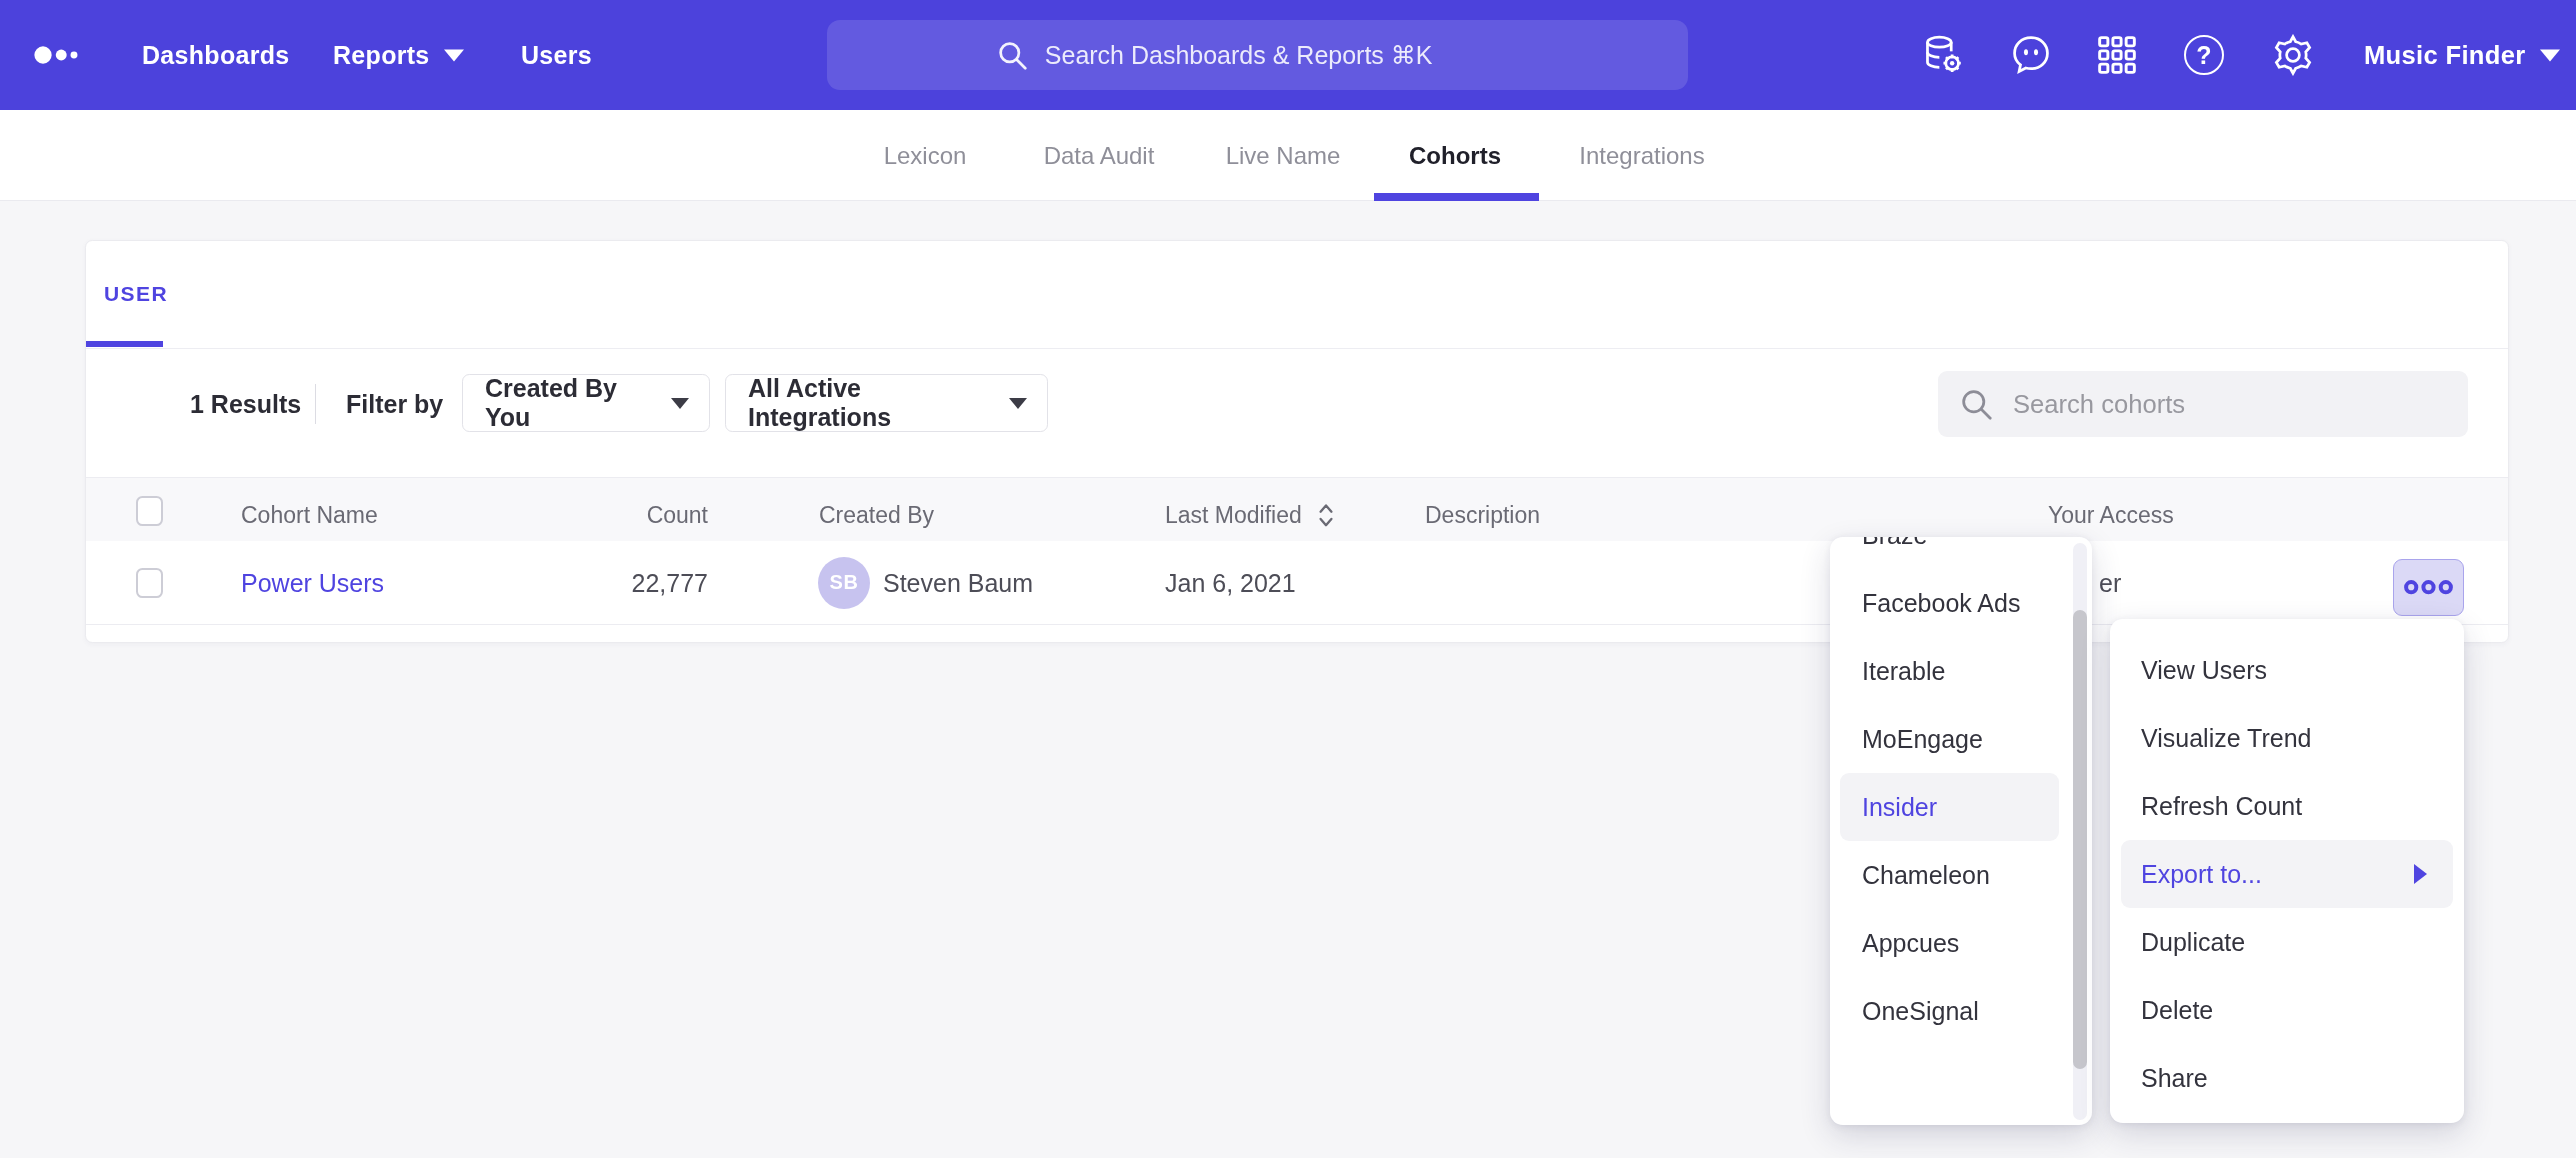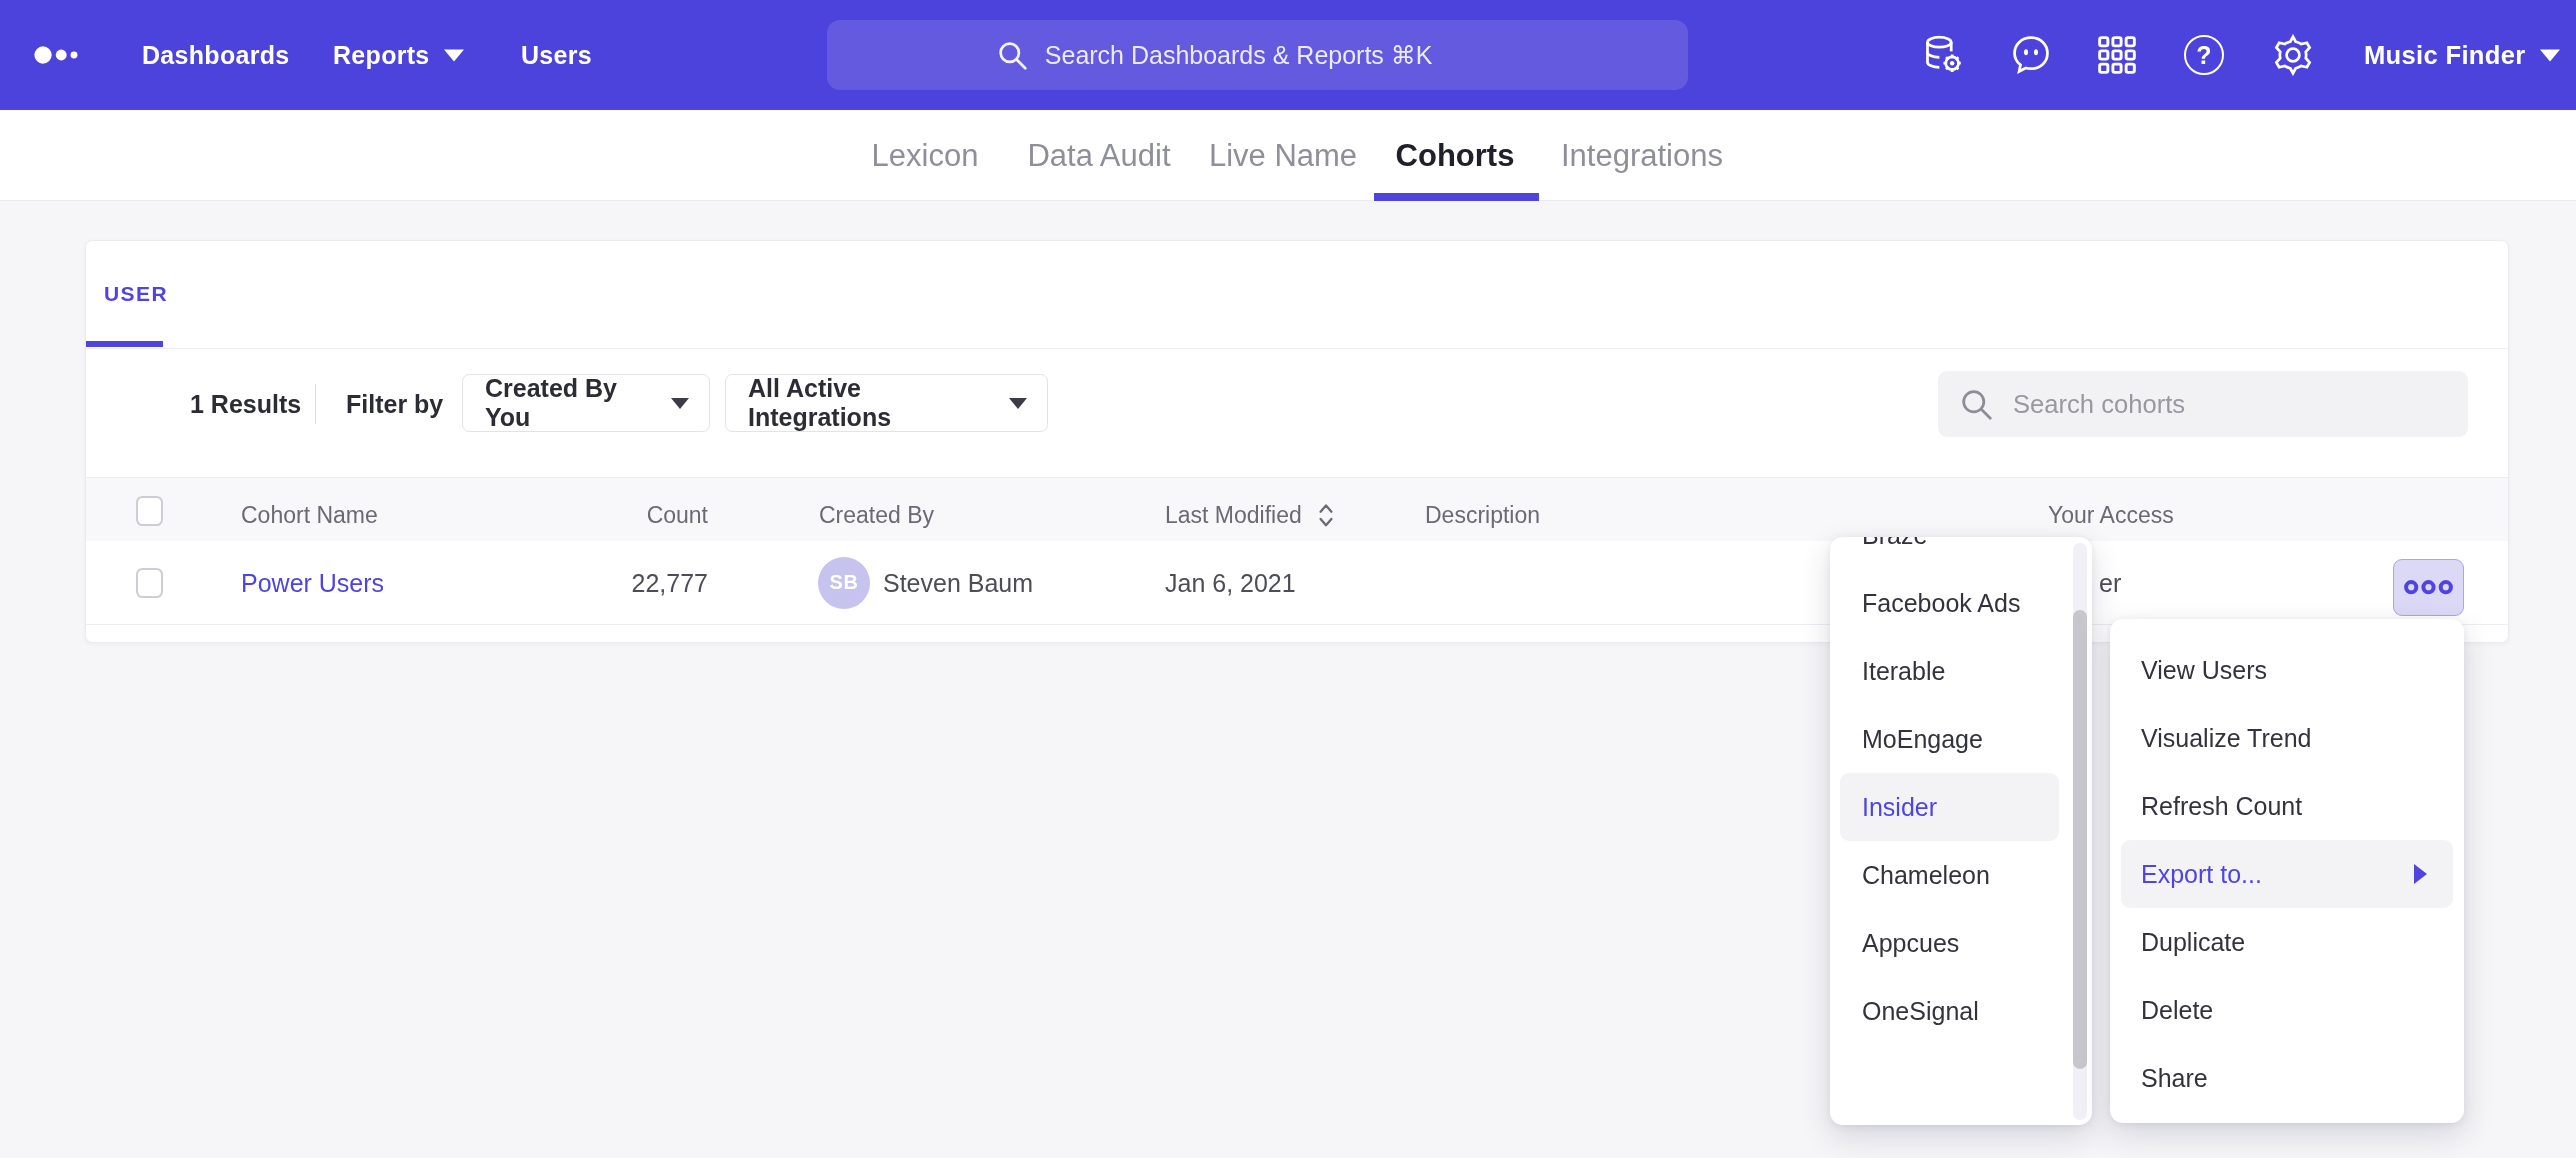--- a/index.html
+++ b/index.html
@@ -21,21 +21,21 @@
               font-size:25px;width:475px;font-family:inherit;}
   .nav-search input::placeholder{color:rgba(255,255,255,.88);}
   .nav-icon{position:absolute;top:55px;transform:translateY(-50%);width:46px;height:46px;
             display:flex;align-items:center;justify-content:center;}
   .help-circ{width:40px;height:40px;border:2.7px solid #fff;border-radius:50%;display:flex;
              align-items:center;justify-content:center;color:#fff;font-size:25px;font-weight:bold;}
 
   
   .tabbar{position:absolute;left:0;top:110px;width:2576px;height:91px;background:#fff;
           border-bottom:1.8px solid #eaeaef;}
-  .tab{position:absolute;top:46px;transform:translate(-50%,-50%);font-size:31px;color:#8f8f99;
+  .tab{position:absolute;top:46px;transform:translate(-50%,-50%);font-size:24px;color:#8f8f99;
        white-space:nowrap;}
   .tab.active{color:#20202a;font-weight:bold;}
   .tab-underline{position:absolute;left:1374px;top:83px;width:165px;height:8.2px;background:#4f44e0;}
 
   
   .card{position:absolute;left:85px;top:240px;width:2424px;height:403px;background:#fff;
         border:0.9px solid #ebebef;border-radius:7.3px;box-shadow:0 1.8px 5.5px rgba(50,50,90,.04);}
   .user-tab{position:absolute;left:18px;top:41px;color:#4f44e0;font-size:21px;font-weight:bold;
             letter-spacing:1.4px;}
   .user-underline{position:absolute;left:0;top:100px;width:77px;height:6.4px;background:#4f44e0;}

